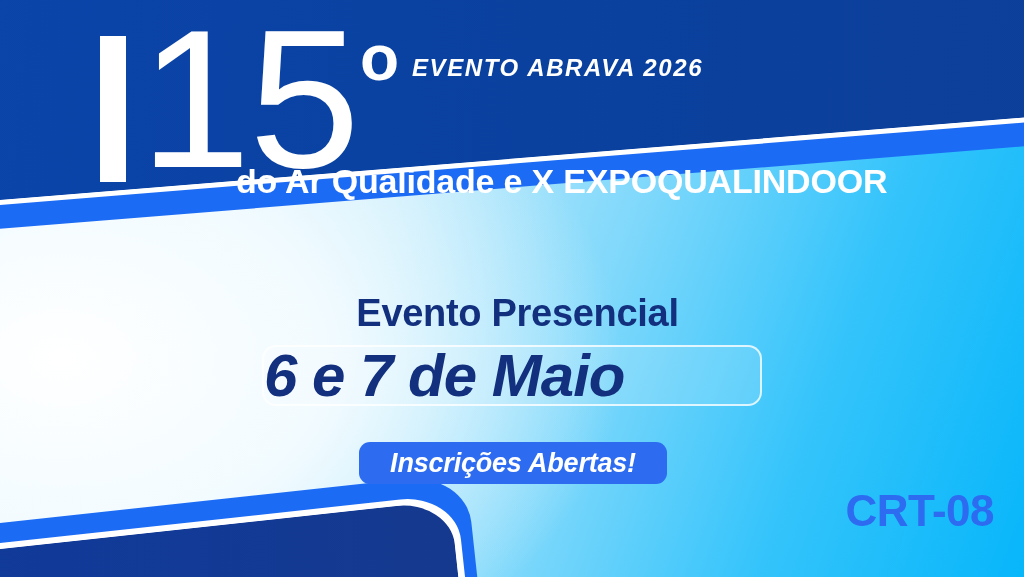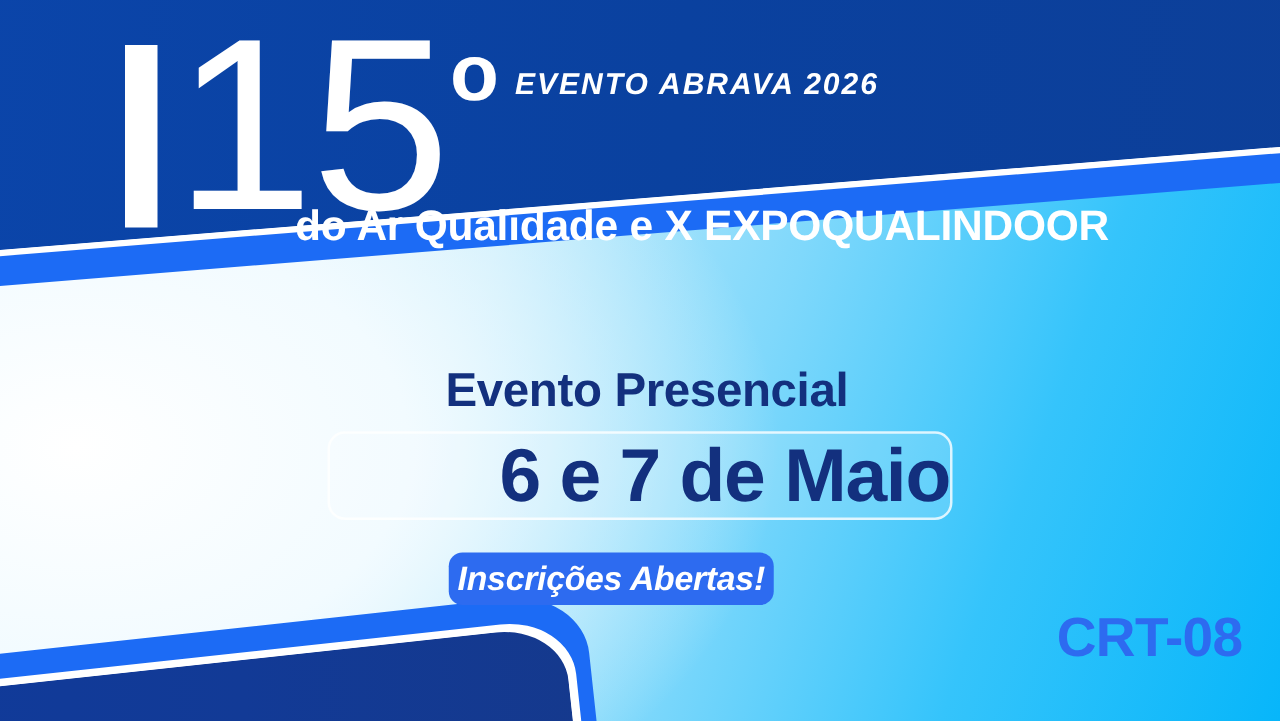--- a/index.html
+++ b/index.html
@@ -190,43 +190,44 @@
     font-weight: 700;
     letter-spacing: -0.3px;
     padding-left: 11px;
   }
 
   .date-box {
     position: absolute;
     left: 262px;
     top: 345px;
     width: 500px;
-    height: 71px;
+    height: 61px;
     box-sizing: border-box;
     border: 2px solid rgba(255,255,255,0.78);
     border-radius: 14px;
     background: rgba(255,255,255,0.14);
     display: flex;
     align-items: center;
-    justify-content: flex-end;
+    justify-content: flex-start;
+    font-style: italic;
   }
   .date-text {
     color: #13307e;
     font-size: 60px;
     font-weight: 700;
     letter-spacing: -1px;
     line-height: 1;
     white-space: nowrap;
   }
 
   .cta-pill {
     position: absolute;
     left: 359px;
     top: 442px;
-    width: 260px;
+    width: 308px;
     height: 42px;
     box-sizing: border-box;
     background: #2d6bf0;
     border-radius: 11px;
     display: flex;
     align-items: center;
     justify-content: center;
     cursor: pointer;
   }
   .cta-text {

